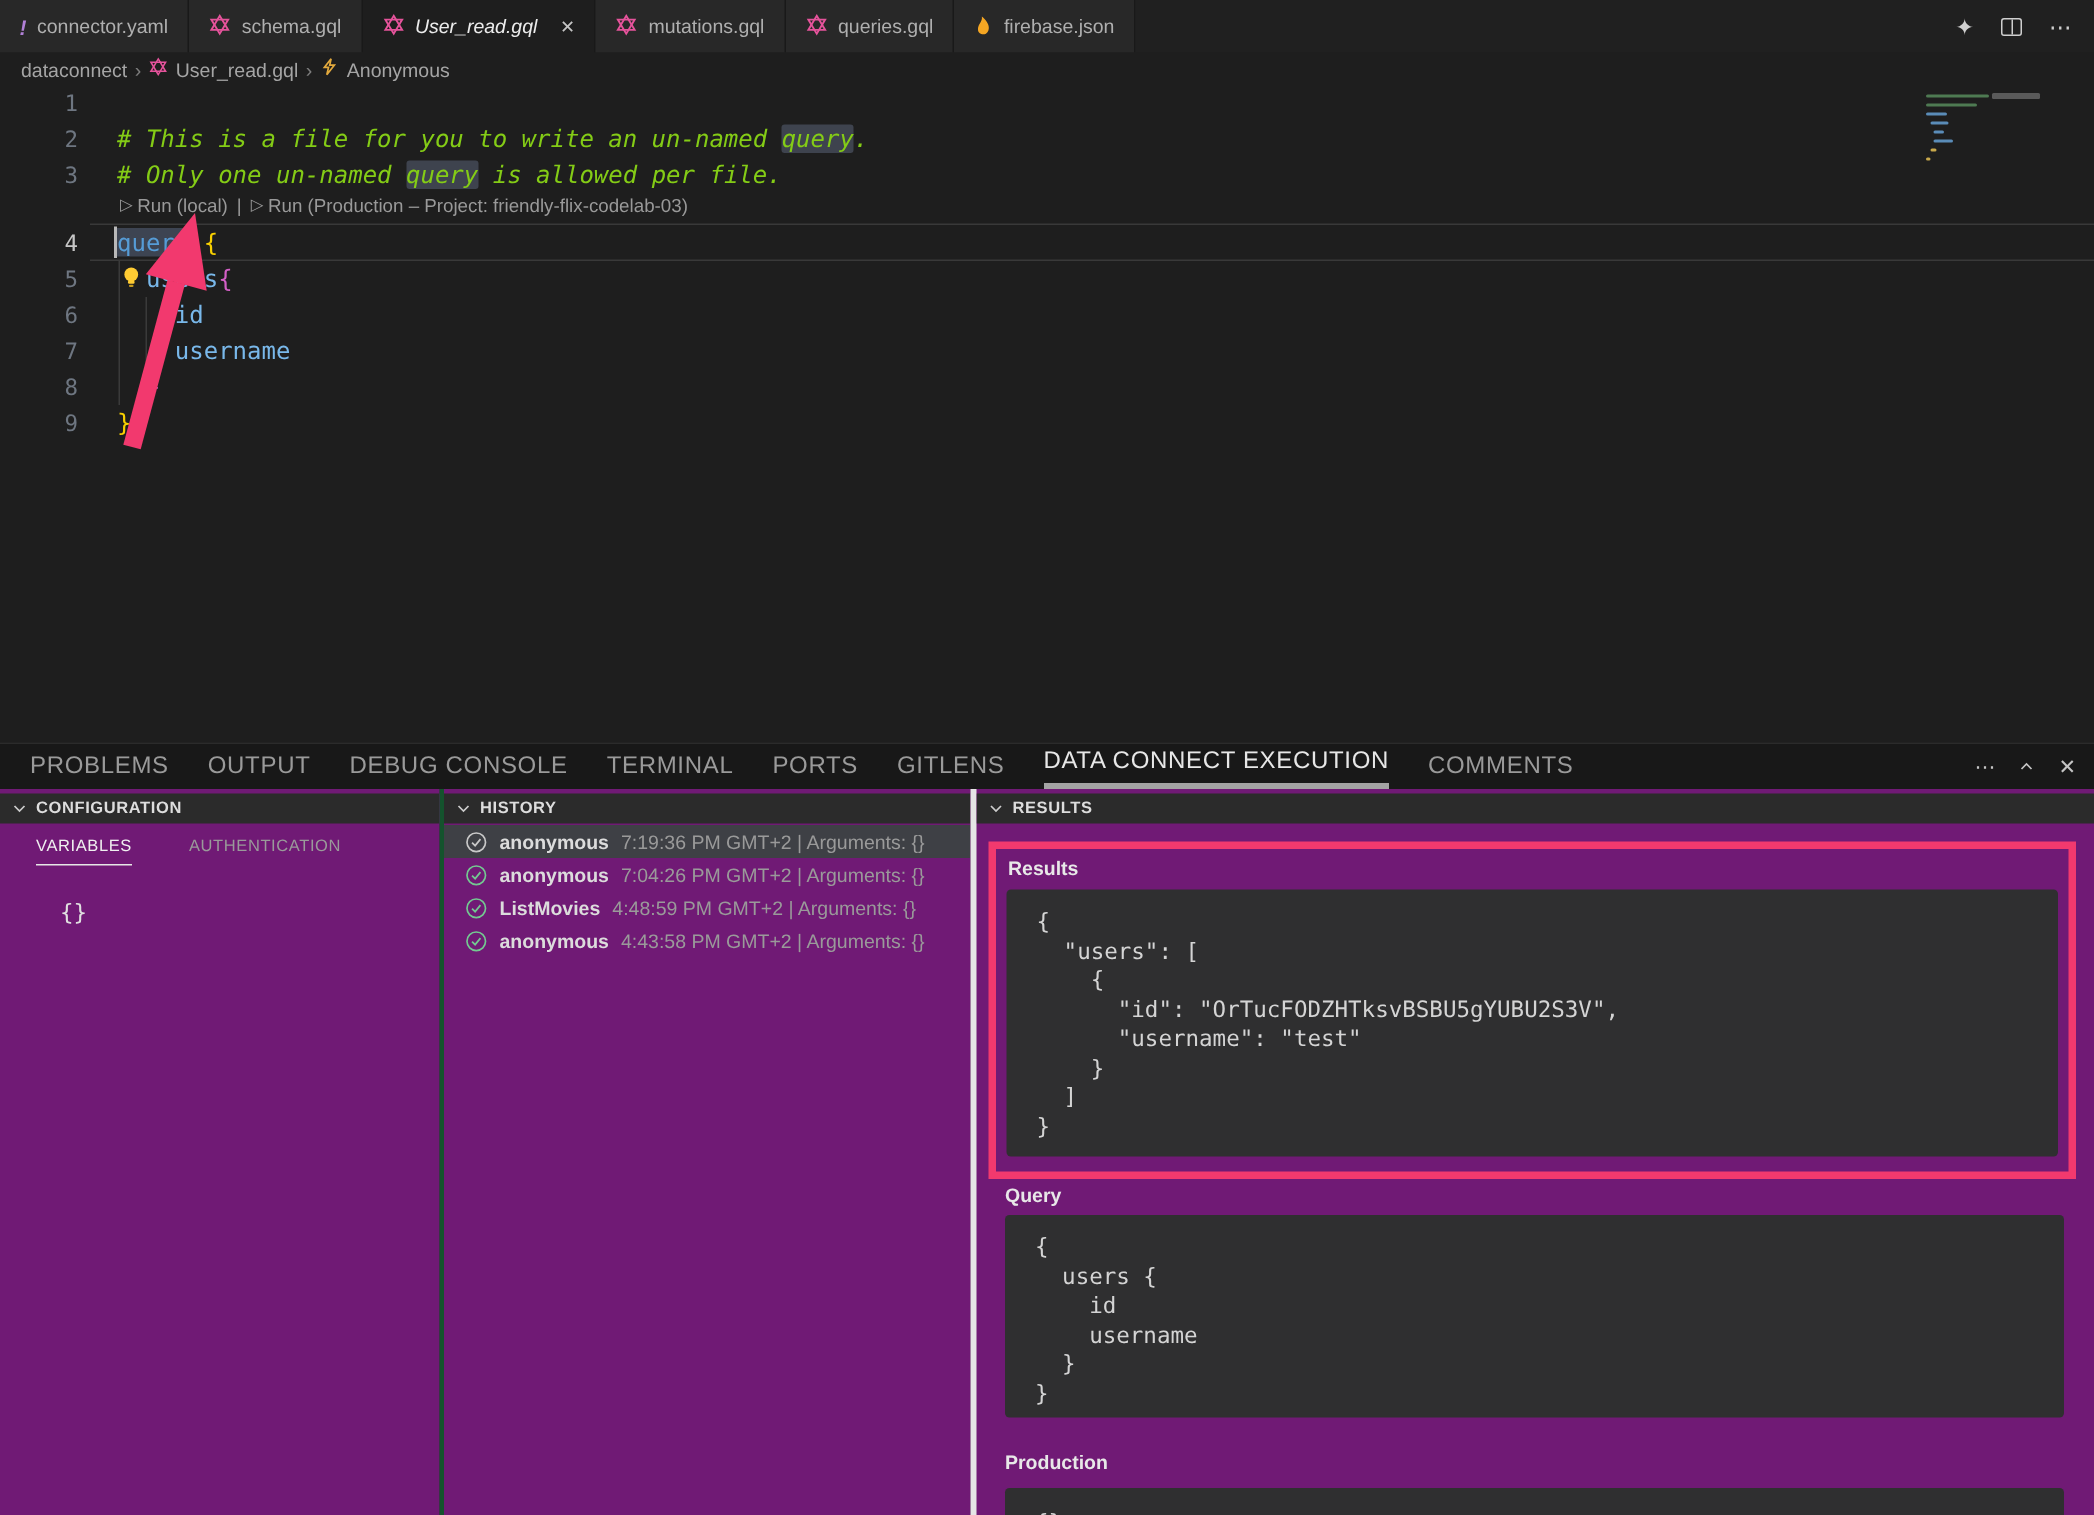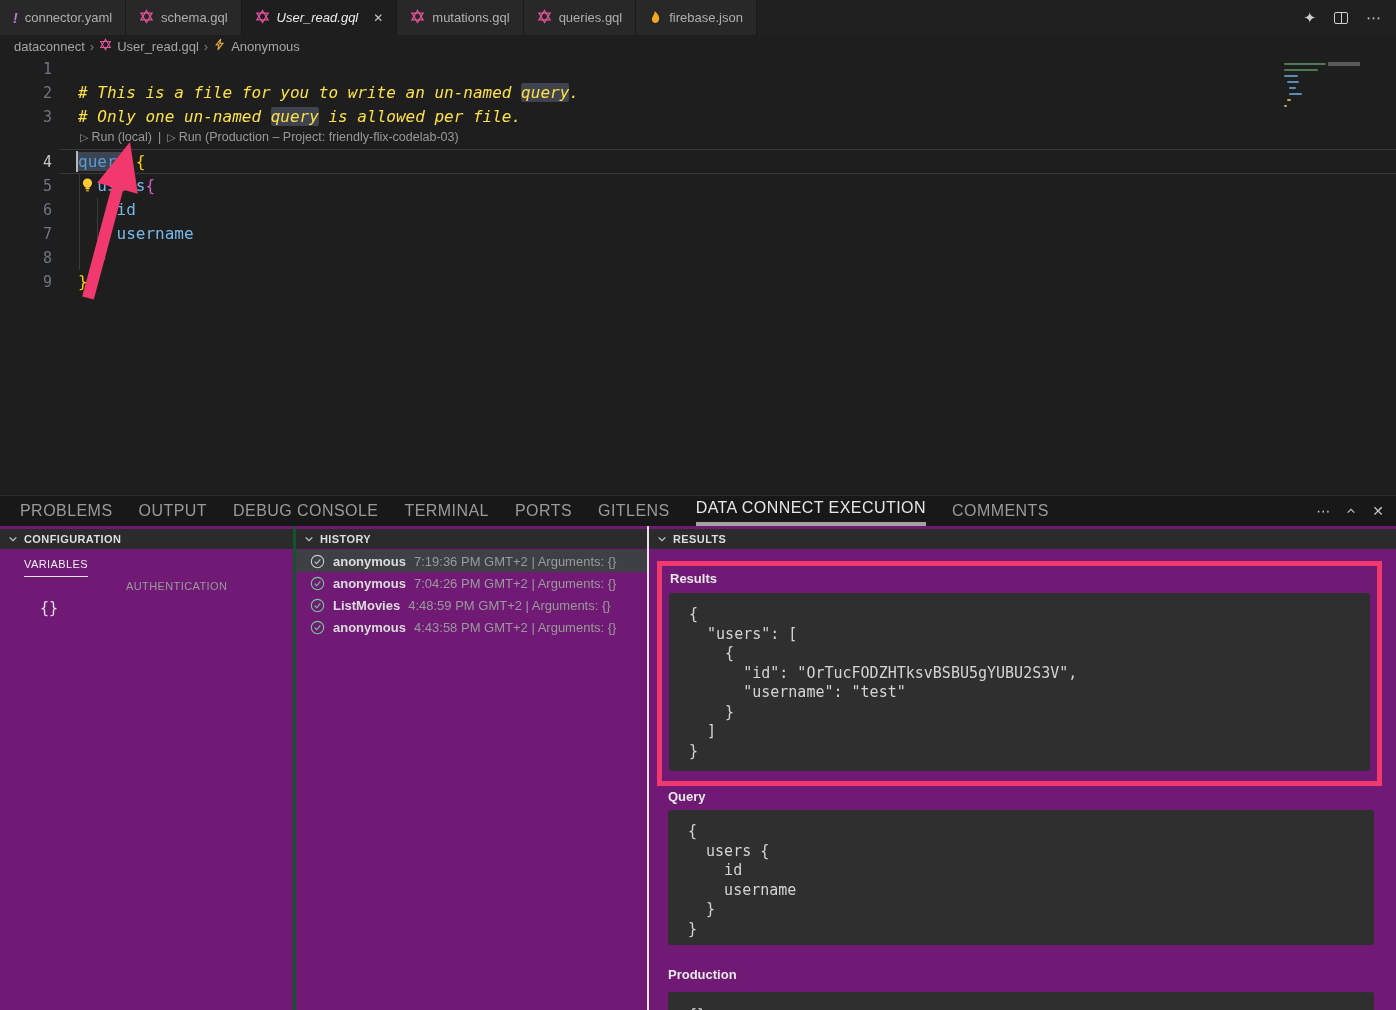--- a/index.html
+++ b/index.html
@@ -22,21 +22,21 @@
   
   .breadcrumb { position:absolute; top:35px; left:0; width:100%; height:22px; background:#1E1E1E; display:flex; align-items:center; padding-left:14px; font-size:13px; color:#A5A5A5; gap:5px; }
   .crumb { display:flex; align-items:center; gap:5px; cursor:pointer; }
   .crumb-sep { color:#7E7E7E; font-size:13px; }
 
   
   .editor { position:absolute; top:57px; left:0; width:1396px; height:438px; background:#1E1E1E; font-family:"DejaVu Sans Mono", monospace; }
   .ln { position:absolute; left:0; width:52px; text-align:right; font-size:15px; line-height:24px; color:#6E7681; }
   .ln.active { color:#C6C6C6; }
   .cline { position:absolute; left:0; height:24px; font-size:16px; line-height:24px; white-space:pre; }
-  .comment { color:#fde047; font-style:italic; }
+  .comment { color:#84cc16; font-style:italic; }
   .hl-word { background:#3E434E; border-radius:2px; }
   .kw { color:#569CD6; }
   .kw-sel { background:#3D4452; }
   .field { color:#79B8EA; }
   .brace-gold { color:#F8D000; }
   .brace-pink { color:#D45FC7; }
   .codelens { position:absolute; left:80px; top:70px; height:21px; font-family:"Liberation Sans", sans-serif; font-size:12.5px; line-height:21px; color:#999999; display:flex; align-items:center; gap:6px; }
   .codelens .play { font-size:11px; }
   .codelens a { color:#999999; text-decoration:none; cursor:pointer; display:flex; gap:3px; align-items:center; }
   .curline { position:absolute; left:60px; right:0; top:92px; height:25px; border-top:1px solid #393939; border-bottom:1px solid #393939; }
@@ -53,28 +53,28 @@
   .panel { position:absolute; top:495px; left:0; width:1396px; height:515px; background:#181818; border-top:1px solid #2B2B2B; }
   .ptabs { position:absolute; top:0; left:0; right:0; height:30px; display:flex; align-items:center; padding-left:20px; }
   .ptab { margin-right:26px; font-size:16px; letter-spacing:0.45px; color:#9A9A9A; cursor:pointer; padding:4px 0 5px; }
   .ptab.active { color:#E7E7E7; border-bottom:6px solid #a3a3a3; }
   .panel-actions { position:absolute; right:12px; top:0; height:30px; display:flex; align-items:center; gap:16px; color:#C5C5C5; }
   .panel-actions .a { cursor:pointer; font-size:14px; display:flex; align-items:center; }
 
   .col { position:absolute; top:30px; bottom:0; overflow:hidden; background:#701a75; }
   .col-config { left:0; width:293px; }
   .col-history { left:293px; width:354px; border-left:3px solid #14532d; }
-  .col-results { left:647px; width:749px; border-left:2px solid #e5e5e5; }
+  .col-results { left:647px; width:749px; border-left:4px solid #e5e5e5; }
   .sec-head { position:absolute; top:3px; left:0; right:0; height:20px; background:#2B2B2B; display:flex; align-items:center; gap:6px; padding-left:8px; font-size:11px; font-weight:bold; letter-spacing:0.4px; color:#DDDDDD; cursor:pointer; }
   .chev { width:10px; height:10px; }
 
   
   .cfg-tab { position:absolute; top:32px; font-size:11px; letter-spacing:0.4px; cursor:pointer; }
   .cfg-tab.active { color:#F0F0F0; border-bottom:1px solid #E7E7E7; padding-bottom:6px; }
-  .cfg-tab.inactive { color:#9A9A9A;margin-top:22px; }
+  .cfg-tab.inactive { color:#9A9A9A; }
   .cfg-vars { position:absolute; left:40px; top:73px; font-family:"DejaVu Sans Mono", monospace; font-size:15px; color:#E0E0E0; }
   .rerun-btn { position:absolute; left:20px; top:448px; width:252px; height:26px; background:#1669AD; border:none; border-radius:2px; color:#FFFFFF; font-size:13px; font-family:"Liberation Sans", sans-serif; cursor:pointer; }
 
   
   .hrow { position:absolute; left:0; right:0; height:22px; display:flex; align-items:center; gap:8px; padding-left:14px; font-size:13px; cursor:pointer; }
   .hrow.selected { background:#3E4045; }
   .hrow .hname { font-weight:bold; color:#DCDCDC; }
   .hrow .hdetails { color:#9A9A9A; }
   .checkicon { width:15px; height:15px; flex:0 0 auto; }
 

